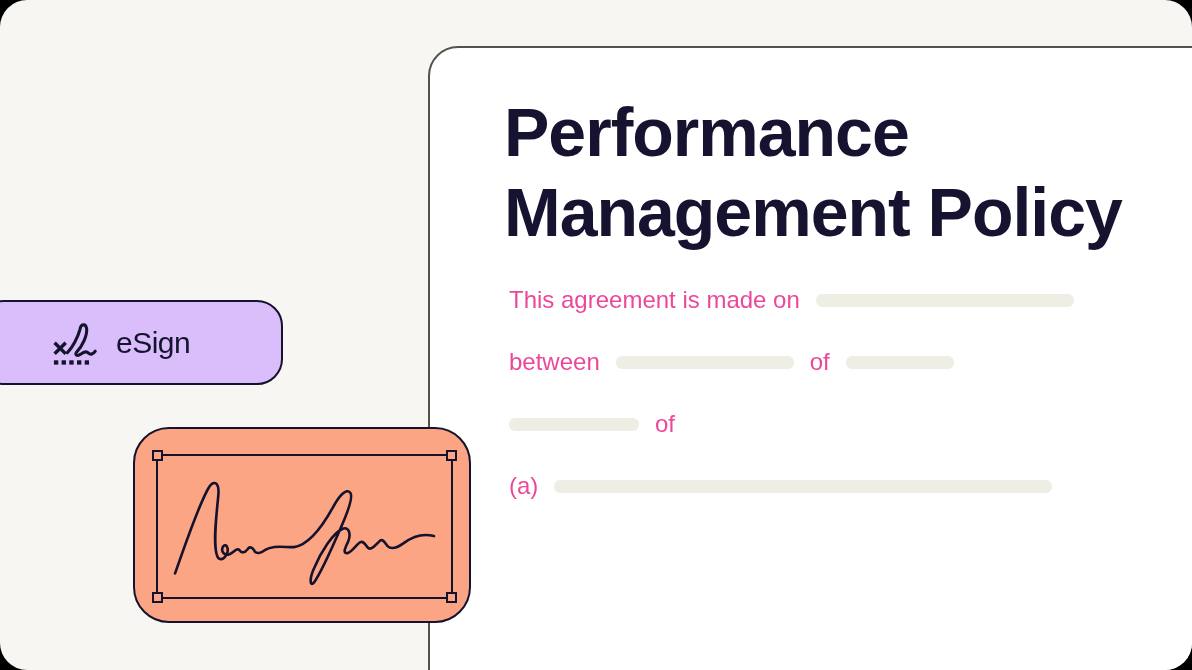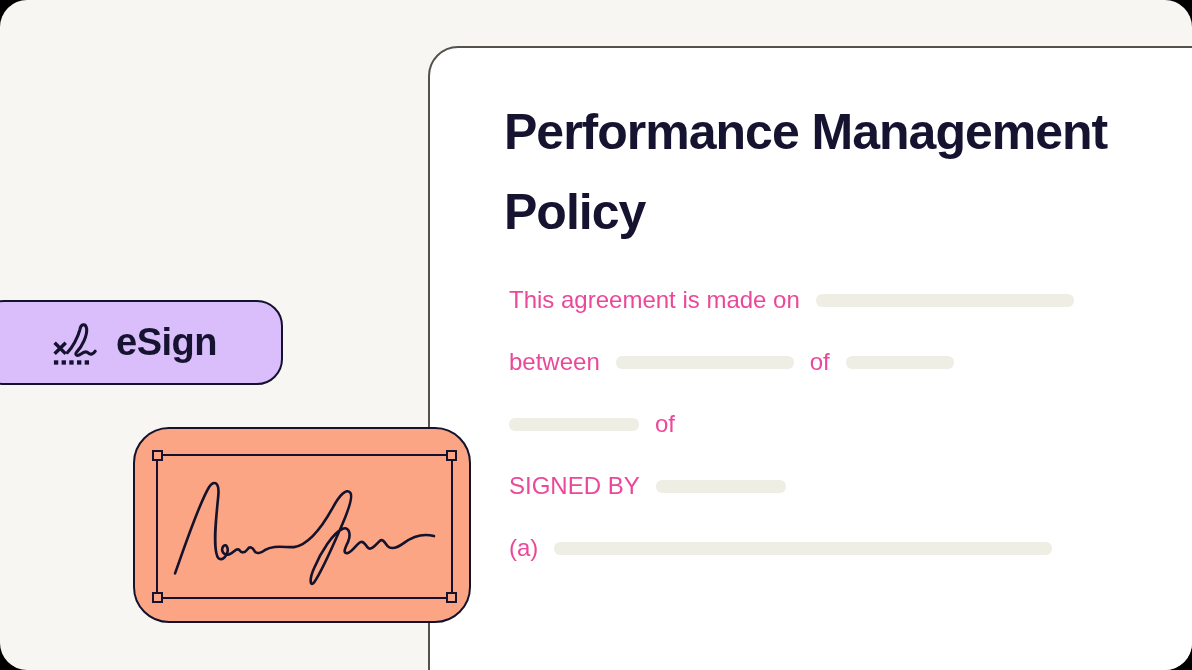--- a/index.html
+++ b/index.html
@@ -25,21 +25,21 @@
     background: #ffffff;
     border: 2px solid var(--card-border, #55524a);
     border-radius: 30px 0 0 0;
   }
 
   .doc-title {
     position: absolute;
     left: 74px;
     top: 44px;
     max-width: 620px;
-    font-size: 50px;
+    font-size: 68px;
     line-height: 80px;
     font-weight: 700;
     letter-spacing: -1px;
     color: var(--ink, #15132f);
   }
 
   .doc-body {
     position: absolute;
     left: 79px;
     top: 221px;
@@ -71,22 +71,22 @@
     height: 85px;
     background: var(--badge-fill, #d9befb);
     border: 2.5px solid var(--accent-dark, #14122c);
     border-radius: 26px;
     display: flex;
     align-items: center;
     padding-left: 72px;
     gap: 14px;
   }
   .esign-badge .label {
-    font-size: 38px;
-    font-weight: 700;
+    font-size: 30px;
+    font-weight: 400;
     color: var(--ink, #15132f);
     letter-spacing: -0.5px;
   }
 
   
   .sig-box {
     position: absolute;
     left: 133px;
     top: 427px;
     width: 338px;
@@ -140,24 +140,20 @@
           <span>between</span>
           <span class="ph-bar" style="width: 178px;"></span>
           <span>of</span>
           <span class="ph-bar" style="width: 108px;"></span>
         </div>
         <div class="doc-line">
           <span class="ph-bar" style="width: 130px;"></span>
           <span>of</span>
         </div>
         <div class="doc-line">
-          <span>SIGNED BY</span>
-          <span class="ph-bar" style="width: 130px;"></span>
-        </div>
-        <div class="doc-line">
           <span>(a)</span>
           <span class="ph-bar" style="width: 498px;"></span>
         </div>
       </div>
   </div>
 
   <div class="esign-badge">
     <span style="display:inline-flex;">
       <svg width="50" height="46" viewBox="0 0 52 46" fill="none">
         <path d="M4 24 L13 33 M13 24 L4 33" stroke="#14122c" stroke-width="3.6" stroke-linecap="square"></path>

